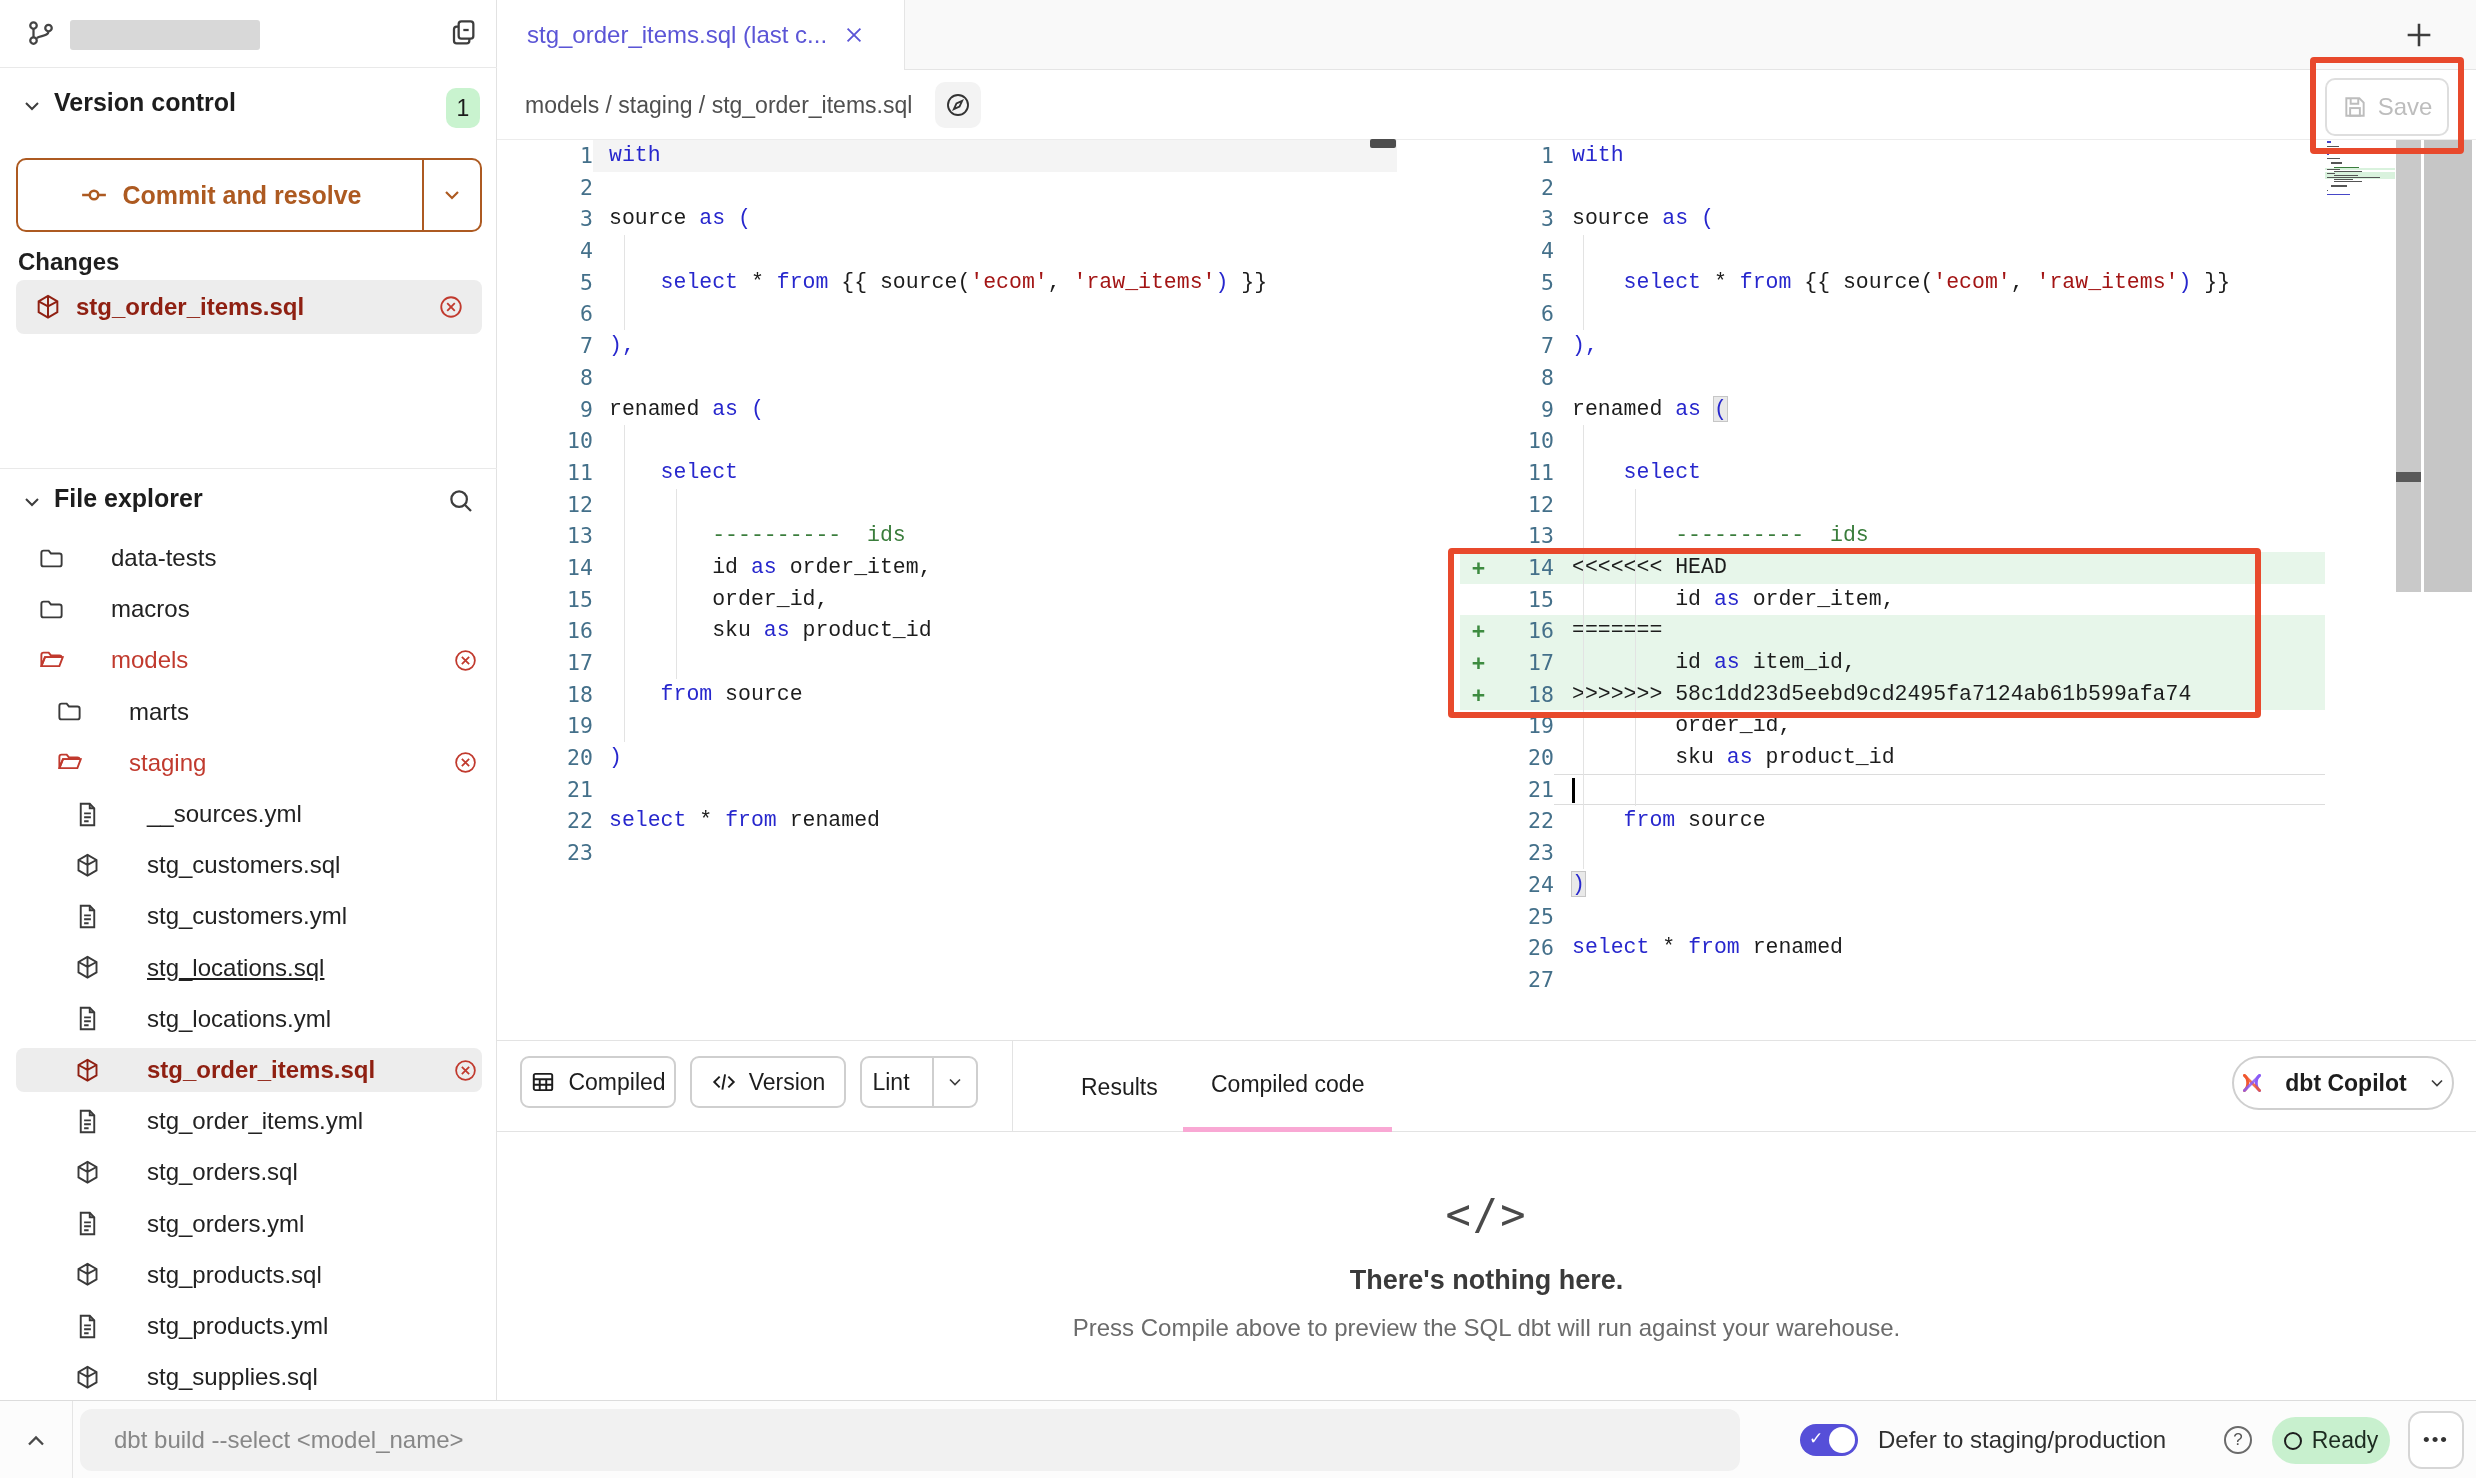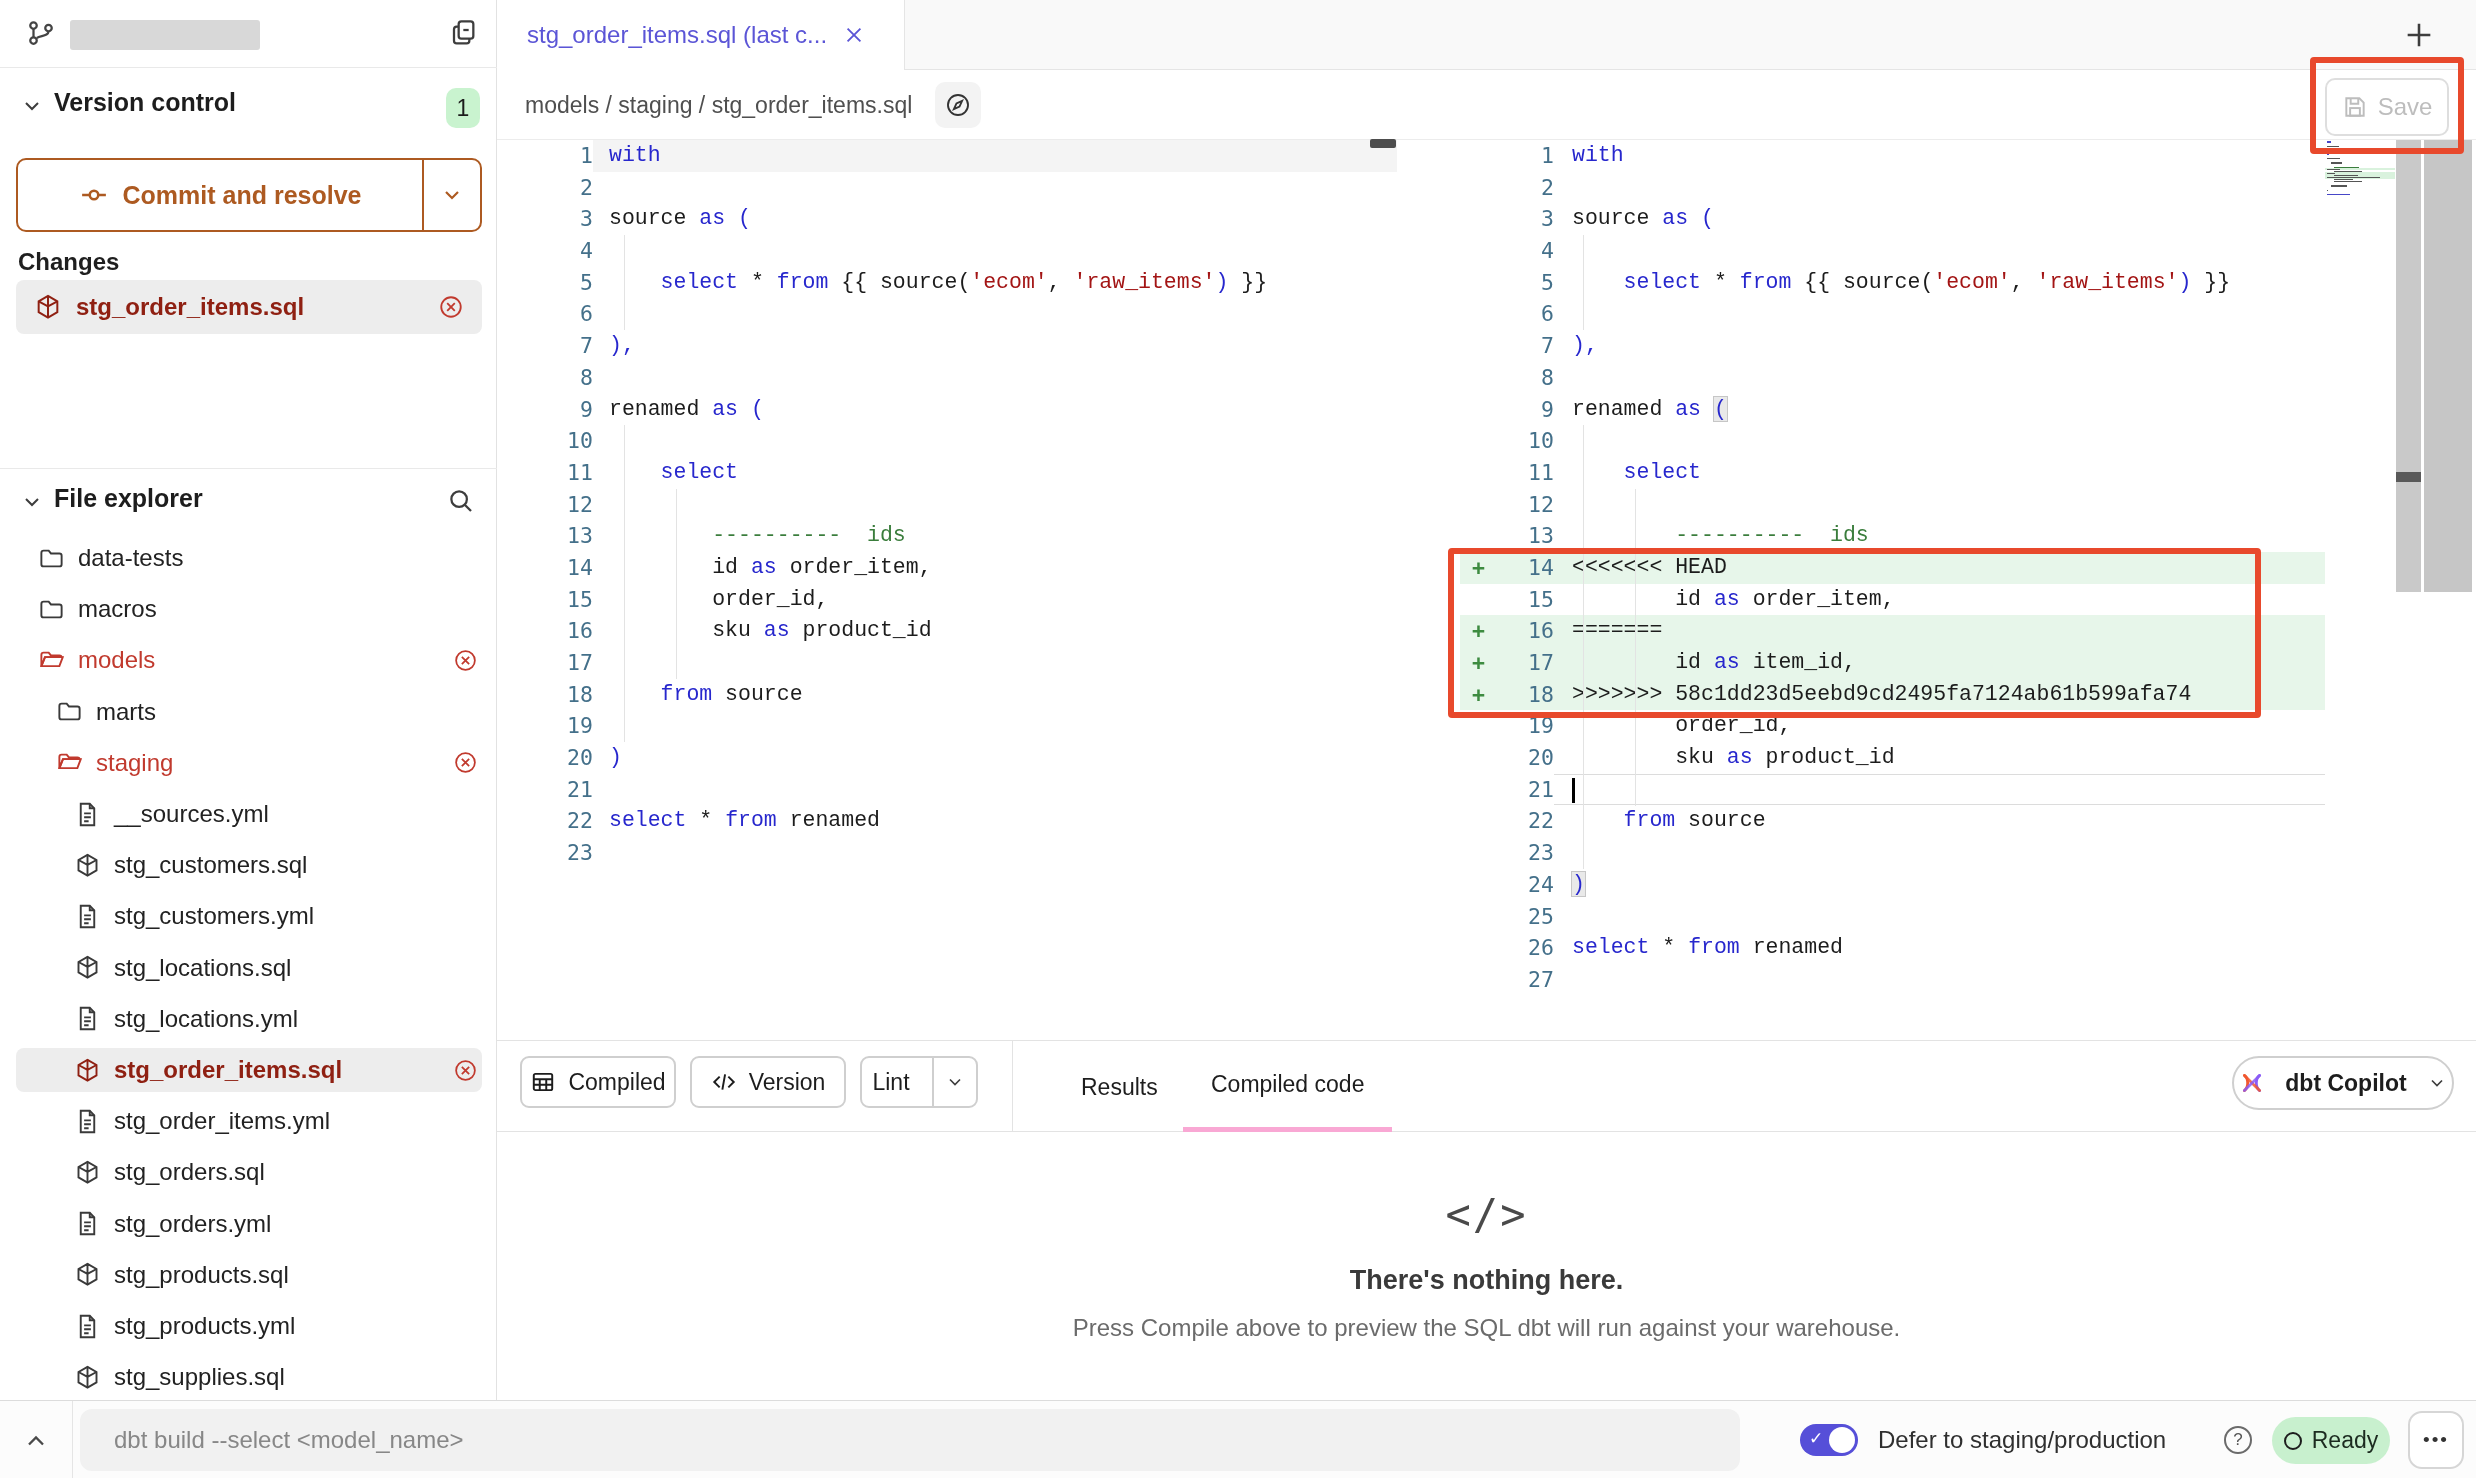--- a/index.html
+++ b/index.html
@@ -22,21 +22,21 @@
                  color:#ad5a21; font-size:25px; font-weight:700; height:100%; }
   #commit-split { width:58px; height:100%; border-left:2px solid #ad5a21; display:flex; align-items:center; justify-content:center; }
   #changes-label { left:18px; top:248px; font-size:24px; font-weight:700; }
   #changes-row { left:16px; top:280px; width:466px; height:54px; background:#ededed; border-radius:8px;
                  display:flex; align-items:center; padding:0 18px; gap:14px; }
   #changes-row .lbl { font-size:24px; font-weight:600; color:#8f2012; flex:1; }
   #fe-sep { left:0; top:468px; width:497px; height:1px; background:#e9e9e9; }
   #fe-list { left:0; top:0; width:497px; height:0; }
   .it { position:absolute; left:16px; width:466px; height:44px; display:flex; align-items:center; gap:13px;
         border-radius:8px; cursor:pointer; }
-  .it .lbl { font-size:24px; color:#222; white-space:nowrap; flex:1; }
+  .it .lbl { font-size:24px; color:#222; white-space:nowrap; flex:1;margin-left:33px; }
   .it.conflict .lbl { color:#c13a2e; }
   .it.selected { background:#ededed; }
   .it.selected .lbl { color:#8f2012; font-weight:600; }
 
   
   #tabbar { left:497px; top:0; width:1979px; height:70px; background:#f9f9f9; border-bottom:1px solid #e5e5e5; }
   #tab-active { left:0; top:0; width:408px; height:70px; background:#fff; border-right:1px solid #e5e5e5;
                 display:flex; align-items:center; padding:0 24px 0 30px; gap:16px; cursor:pointer; }
   #tab-active .lbl { font-size:24px; color:#5b55d6; white-space:nowrap; overflow:hidden; }
   #crumbrow { left:497px; top:70px; width:1979px; height:70px; background:#fff; border-bottom:1px solid #ececec; }
@@ -275,21 +275,21 @@
         <div class="it" style="top: 894.4px; padding-left: 58px;">
           <span class="icon">
             <svg width="27" height="27" viewBox="0 0 24 24" fill="none" stroke="#3a3a3a" stroke-width="1.7">
               <path d="M6 2.5h8l4 4v15H6z"></path>
               <path d="M14 2.5v4h4"></path>
               <path d="M9 11h6M9 14.5h6M9 18h4"></path>
             </svg>
           </span>
           <span class="lbl">stg_customers.yml</span>
         </div>
-        <div class="it" style="top: 945.6px; padding-left: 58px;">
+        <div class="it" style="top: 945.6px; padding-left: 58px; text-decoration: underline;">
           <span class="icon">
             <svg width="27" height="27" viewBox="0 0 24 24" fill="none" stroke="#3a3a3a" stroke-width="1.7">
               <path d="M12 2.5l8 4.6v9.3l-8 4.6-8-4.6V7.1z"></path>
               <path d="M12 2.5v9M12 11.5l8-4.4M12 11.5L4 7.1M12 21v-9.5"></path>
             </svg>
           </span>
           <span class="lbl">stg_locations.sql</span>
         </div>
         <div class="it" style="top: 996.8px; padding-left: 58px;">
           <span class="icon">

